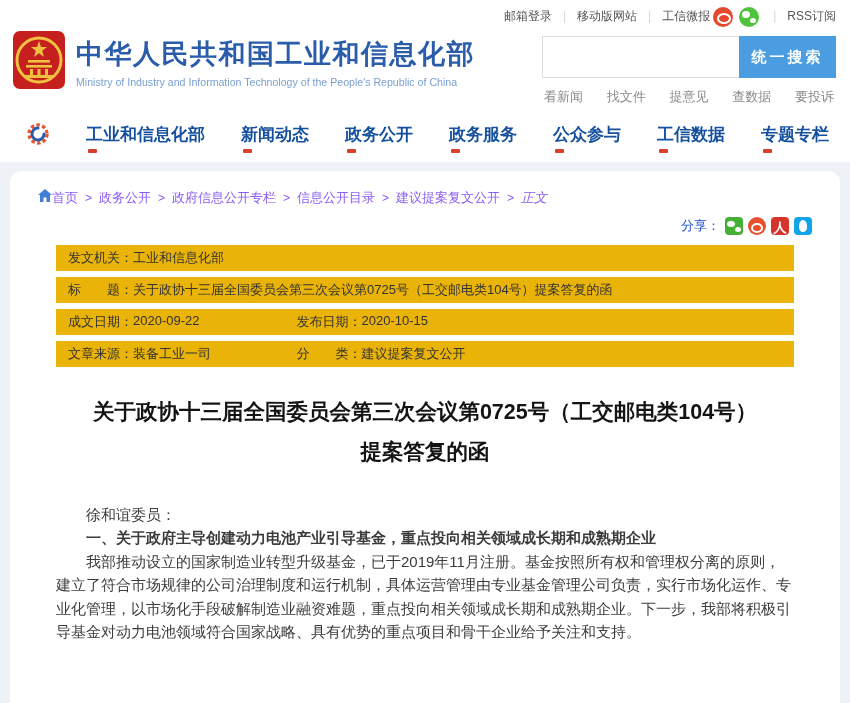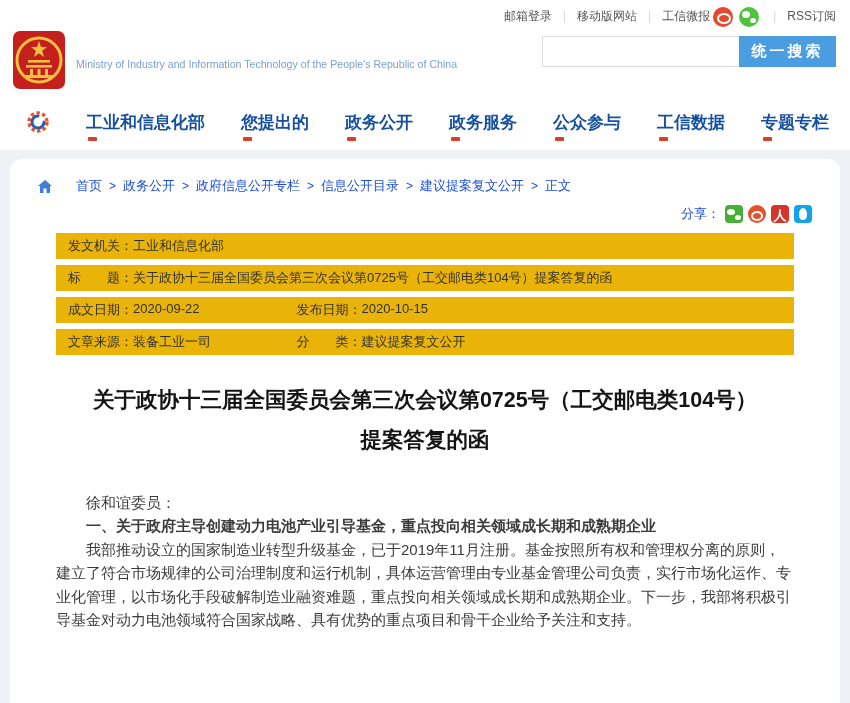--- a/index.html
+++ b/index.html
@@ -26,21 +26,21 @@
   .tic-wechat::after  { content:''; position:absolute; right:3px; bottom:4px; width:6px; height:5px;
                         background:#fff; border-radius:50%; }
 
   
   .header { display:flex; justify-content:space-between; align-items:flex-start;
             padding:0 14px 6px 12px; }
   .brand { display:flex; align-items:center; gap:10px; cursor:pointer; }
   .brand-cn { font-size:27px; font-weight:bold; color:#2a5caa; letter-spacing:1.5px; }
   .brand-en { font-size:10.6px; color:#7b9fd0; margin-top:4px; }
   .search-area { width:294px; padding-top:6px; }
-  .search-row { display:flex; height:31px; }
+  .search-row { display:flex; height:42px; }
   .search-input { flex:1; border:1px solid #ddd; border-right:none; outline:none;
                   padding:0 8px; font-size:14px; min-width:0; }
   .search-btn { width:97px; background:#4a9de0; color:#fff; border:none; font-size:15px;
                 font-weight:bold; letter-spacing:3px; cursor:pointer;
                 font-family:inherit; }
   .quick-links { display:flex; justify-content:space-between; margin-top:10px;
                  font-size:13px; color:#8a8a8a; padding:0 2px; }
   .qlink { cursor:pointer; }
 
   
@@ -49,25 +49,25 @@
   .nav-item { font-size:17px; font-weight:bold; color:#15509e; position:relative;
               cursor:pointer; }
   .nav-item::after { content:''; position:absolute; left:2px; bottom:-7px;
                      width:9px; height:4px; background:#d8402e; border-radius:1px; }
 
   
   .content-bg { background:#eef1f5; padding-top:9px; flex:1; overflow:hidden; }
   .panel { background:#fff; margin:0 10px; border-radius:12px 12px 0 0;
            padding:10px 18px; height:100%; }
 
-  .breadcrumb { font-size:13px; color:#1d4ed8; padding:8px 10px 10px;
-                display:flex; align-items:center; gap:24px; }
+  .breadcrumb { font-size:13px; color:#8b5cf6; padding:8px 10px 10px;
+                display:flex; gap:0; }
   .home-ic { display:inline-flex; cursor:pointer; }
   .crumb { cursor:pointer; }
-  .crumb-cur { cursor:default; }
+  .crumb-cur { cursor:default;font-style:italic; }
   .crumb-sep { font-size:12px; }
 
   .share-row { display:flex; justify-content:flex-end; align-items:center; gap:5px;
                font-size:13px; color:#1d4ed8; padding-right:10px; margin:0 0 10px; }
   .ic { display:inline-block; width:18px; height:18px; border-radius:4px;
         position:relative; cursor:pointer; }
   .ic-wechat { background:#45b035; }
   .ic-wechat::before { content:''; position:absolute; left:2px; top:4px; width:8px; height:6px;
                        background:#fff; border-radius:50%; }
   .ic-wechat::after  { content:''; position:absolute; right:2px; bottom:3px; width:6px; height:5px;
@@ -114,41 +114,49 @@
           <polygon points="27,11 29,17 35,17 30.2,20.8 32,27 27,23.2 22,27 23.8,20.8 19,17 25,17" fill="#f0c040"></polygon>
           <rect x="16" y="30" width="22" height="2.6" fill="#f0c040"></rect>
           <rect x="14" y="35" width="26" height="2.6" fill="#f0c040"></rect>
           <rect x="18" y="39" width="3" height="6" fill="#f0c040"></rect>
           <rect x="25.5" y="39" width="3" height="6" fill="#f0c040"></rect>
           <rect x="33" y="39" width="3" height="6" fill="#f0c040"></rect>
           <rect x="13" y="45" width="28" height="3" fill="#f0c040"></rect>
         </svg>
       </span>
       <div class="brand-text">
+        <div class="brand-cn">中华人民共和国工业和信息化部</div>
         <div class="brand-en">Ministry of Industry and Information Technology of the People's Republic of China</div>
       </div>
     </div>
     <div class="search-area">
       <div class="search-row">
         <input type="text" class="search-input" value="" style="">
         <button class="search-btn">统一搜索</button>
       </div>
+      <div class="quick-links">
+          <span class="qlink">看新闻</span>
+          <span class="qlink">找文件</span>
+          <span class="qlink">提意见</span>
+          <span class="qlink">查数据</span>
+          <span class="qlink">要投诉</span>
+        </div>
     </div>
   </div>
 
   <div class="nav">
     <span class="nav-logo">
       <svg width="24" height="24" viewBox="0 0 24 24">
         <circle cx="12" cy="12" r="9" fill="none" stroke="#e8542f" stroke-width="3.4" stroke-dasharray="3.4 2.4"></circle>
         <path d="M12 6 a6 6 0 1 0 6 6" fill="none" stroke="#2a5caa" stroke-width="3" stroke-linecap="round"></path>
       </svg>
     </span>
     <div style="display:flex;gap:36px;">
         <span class="nav-item">工业和信息化部</span>
-        <span class="nav-item">您提出的</span>
+        <span class="nav-item">新闻动态</span>
         <span class="nav-item">政务公开</span>
         <span class="nav-item">政务服务</span>
         <span class="nav-item">公众参与</span>
         <span class="nav-item">工信数据</span>
         <span class="nav-item">专题专栏</span>
       </div>
   </div>
 
   <div class="content-bg">
     <div class="panel">

